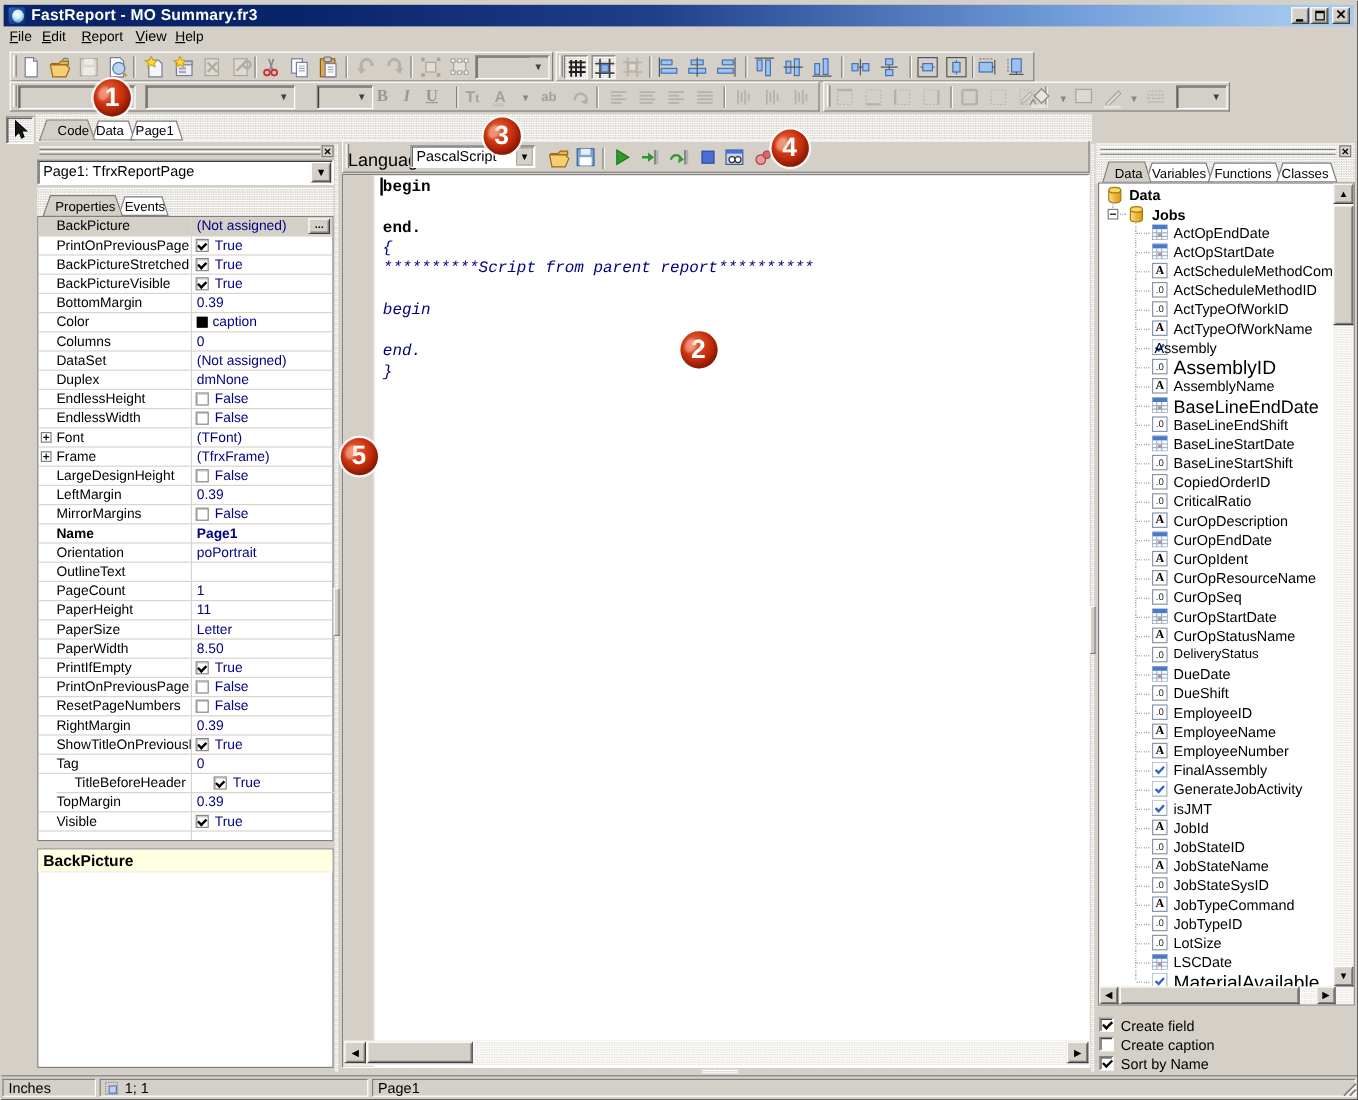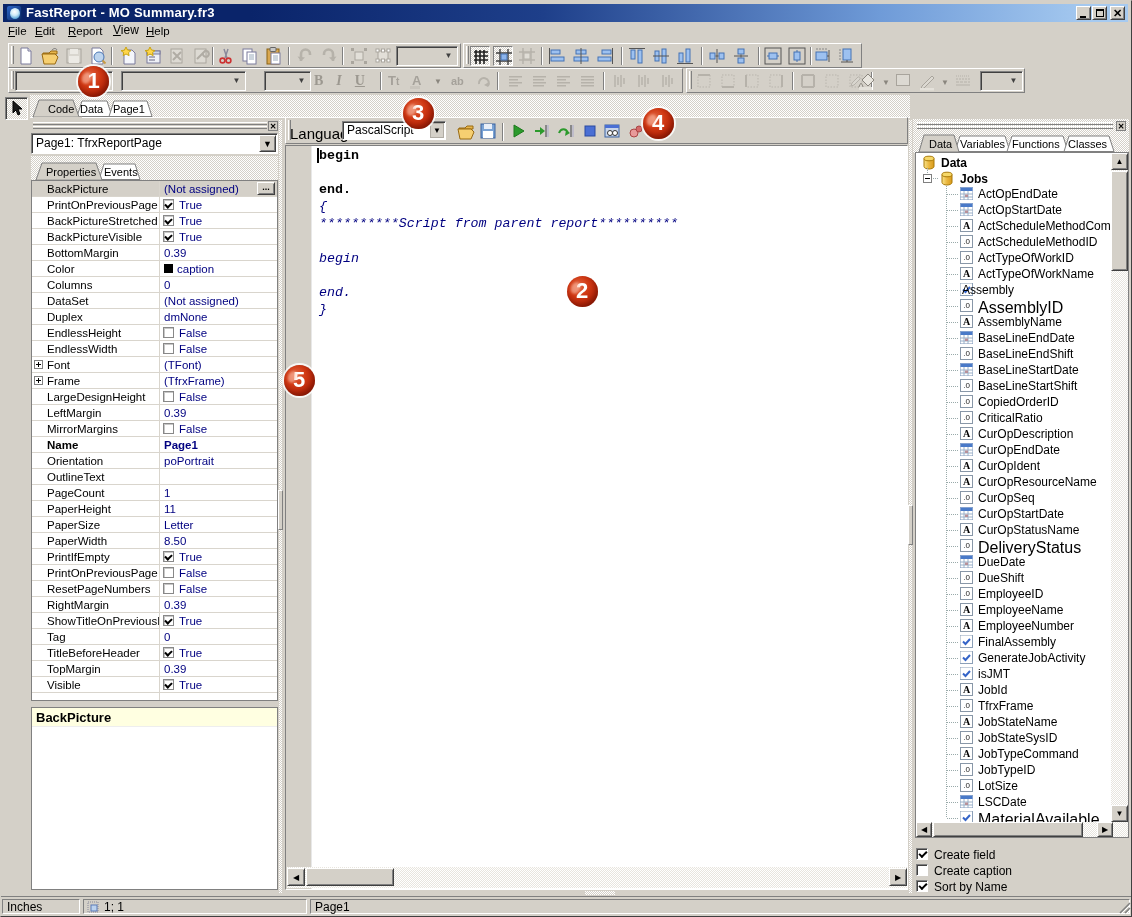--- a/index.html
+++ b/index.html
@@ -495,21 +495,21 @@
     </div>
     <div class="pgrow" style="top:432px;">
       <div class="pgname" style="">ShowTitleOnPreviousPage</div>
       <div class="pgval" style="padding-left:15px;">True</div>
       <div class="gcb gck"></div>
     </div>
     <div class="pgrow" style="top:448px;">
       <div class="pgname" style="">Tag</div>
       <div class="pgval" style="">0</div>
     </div>
-    <div class="pgrow" style="top:464px;">
+    <div class="pgrow" style="top:464px;margin-left:15px;">
       <div class="pgname" style="">TitleBeforeHeader</div>
       <div class="pgval" style="padding-left:15px;">True</div>
       <div class="gcb gck"></div>
     </div>
     <div class="pgrow" style="top:480px;">
       <div class="pgname" style="">TopMargin</div>
       <div class="pgval" style="">0.39</div>
     </div>
     <div class="pgrow" style="top:496px;">
       <div class="pgname" style="">Visible</div>
@@ -682,21 +682,21 @@
     <div class="ab" style="left:62px;top:162px;font-size:12px;white-space:nowrap">AssemblyName</div>
     <div class="hdot" style="left:31px;top:185px;width:11px"></div>
     <div class="ab" style="left:44px;top:178px"><svg width="13" height="13">
         <rect x="0" y="0" width="13" height="13" fill="#fff" stroke="#7a94b8"></rect>
         <rect x="0.5" y="0.5" width="12" height="3.5" fill="#4a7ac8"></rect>
         <g stroke="#9ab0c8">
           <path d="M0 7h13M0 10h13M4 4v9M8 4v9"></path>
         </g>
         <rect x="5" y="7.5" width="3" height="2.5" fill="#b89098"></rect>
       </svg></div>
-    <div class="ab" style="left:62px;top:178px;font-size:12px;white-space:nowrap">BaseLineEndDate</div>
+    <div class="ab" style="left:62px;top:178px;font-size:15px;white-space:nowrap">BaseLineEndDate</div>
     <div class="hdot" style="left:31px;top:201px;width:11px"></div>
     <div class="ticon" style="top:194px;color:#222;font-size:8px;letter-spacing:0">.0</div>
     <div class="ab" style="left:62px;top:194px;font-size:12px;white-space:nowrap">BaseLineEndShift</div>
     <div class="hdot" style="left:31px;top:217px;width:11px"></div>
     <div class="ab" style="left:44px;top:210px"><svg width="13" height="13">
         <rect x="0" y="0" width="13" height="13" fill="#fff" stroke="#7a94b8"></rect>
         <rect x="0.5" y="0.5" width="12" height="3.5" fill="#4a7ac8"></rect>
         <g stroke="#9ab0c8">
           <path d="M0 7h13M0 10h13M4 4v9M8 4v9"></path>
         </g>
@@ -742,21 +742,21 @@
           <path d="M0 7h13M0 10h13M4 4v9M8 4v9"></path>
         </g>
         <rect x="5" y="7.5" width="3" height="2.5" fill="#b89098"></rect>
       </svg></div>
     <div class="ab" style="left:62px;top:354px;font-size:12px;white-space:nowrap">CurOpStartDate</div>
     <div class="hdot" style="left:31px;top:377px;width:11px"></div>
     <div class="ticon" style="top:370px;font-family:'Liberation Serif',serif;font-weight:bold;font-size:10px;color:#000">A</div>
     <div class="ab" style="left:62px;top:370px;font-size:12px;white-space:nowrap">CurOpStatusName</div>
     <div class="hdot" style="left:31px;top:393px;width:11px"></div>
     <div class="ticon" style="top:386px;color:#222;font-size:8px;letter-spacing:0">.0</div>
-    <div class="ab" style="left:62px;top:386px;font-size:16px;white-space:nowrap">DeliveryStatus</div>
+    <div class="ab" style="left:62px;top:386px;font-size:11px;white-space:nowrap">DeliveryStatus</div>
     <div class="hdot" style="left:31px;top:409px;width:11px"></div>
     <div class="ab" style="left:44px;top:402px"><svg width="13" height="13">
         <rect x="0" y="0" width="13" height="13" fill="#fff" stroke="#7a94b8"></rect>
         <rect x="0.5" y="0.5" width="12" height="3.5" fill="#4a7ac8"></rect>
         <g stroke="#9ab0c8">
           <path d="M0 7h13M0 10h13M4 4v9M8 4v9"></path>
         </g>
         <rect x="5" y="7.5" width="3" height="2.5" fill="#b89098"></rect>
       </svg></div>
     <div class="ab" style="left:62px;top:402px;font-size:12px;white-space:nowrap">DueDate</div>
@@ -788,21 +788,21 @@
     <div class="ab" style="left:44px;top:514px"><svg width="13" height="13">
         <rect x="0" y="0" width="12.5" height="12.5" fill="#fff" stroke="#8ca0b8"></rect>
         <path d="M3 6.5l2.5 2.5L10 4" fill="none" stroke="#3464c8" stroke-width="2"></path>
       </svg></div>
     <div class="ab" style="left:62px;top:514px;font-size:12px;white-space:nowrap">isJMT</div>
     <div class="hdot" style="left:31px;top:537px;width:11px"></div>
     <div class="ticon" style="top:530px;font-family:'Liberation Serif',serif;font-weight:bold;font-size:10px;color:#000">A</div>
     <div class="ab" style="left:62px;top:530px;font-size:12px;white-space:nowrap">JobId</div>
     <div class="hdot" style="left:31px;top:553px;width:11px"></div>
     <div class="ticon" style="top:546px;color:#222;font-size:8px;letter-spacing:0">.0</div>
-    <div class="ab" style="left:62px;top:546px;font-size:12px;white-space:nowrap">TfrxFrame</div>
+    <div class="ab" style="left:62px;top:546px;font-size:12px;white-space:nowrap">JobStateID</div>
     <div class="hdot" style="left:31px;top:569px;width:11px"></div>
     <div class="ticon" style="top:562px;font-family:'Liberation Serif',serif;font-weight:bold;font-size:10px;color:#000">A</div>
     <div class="ab" style="left:62px;top:562px;font-size:12px;white-space:nowrap">JobStateName</div>
     <div class="hdot" style="left:31px;top:585px;width:11px"></div>
     <div class="ticon" style="top:578px;color:#222;font-size:8px;letter-spacing:0">.0</div>
     <div class="ab" style="left:62px;top:578px;font-size:12px;white-space:nowrap">JobStateSysID</div>
     <div class="hdot" style="left:31px;top:601px;width:11px"></div>
     <div class="ticon" style="top:594px;font-family:'Liberation Serif',serif;font-weight:bold;font-size:10px;color:#000">A</div>
     <div class="ab" style="left:62px;top:594px;font-size:12px;white-space:nowrap">JobTypeCommand</div>
     <div class="hdot" style="left:31px;top:617px;width:11px"></div>

